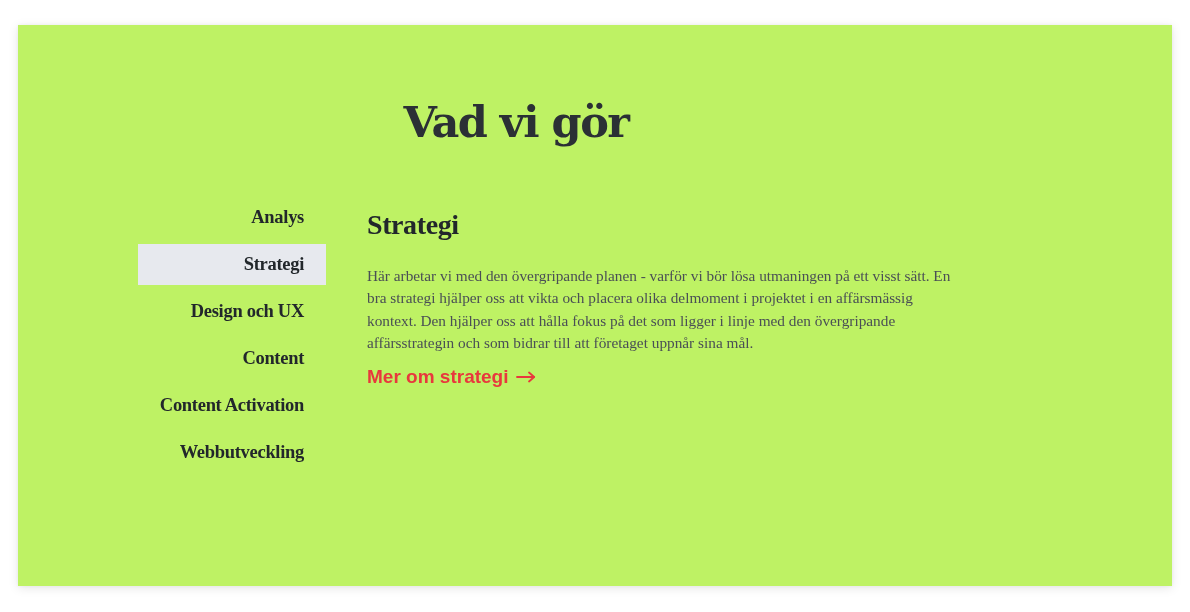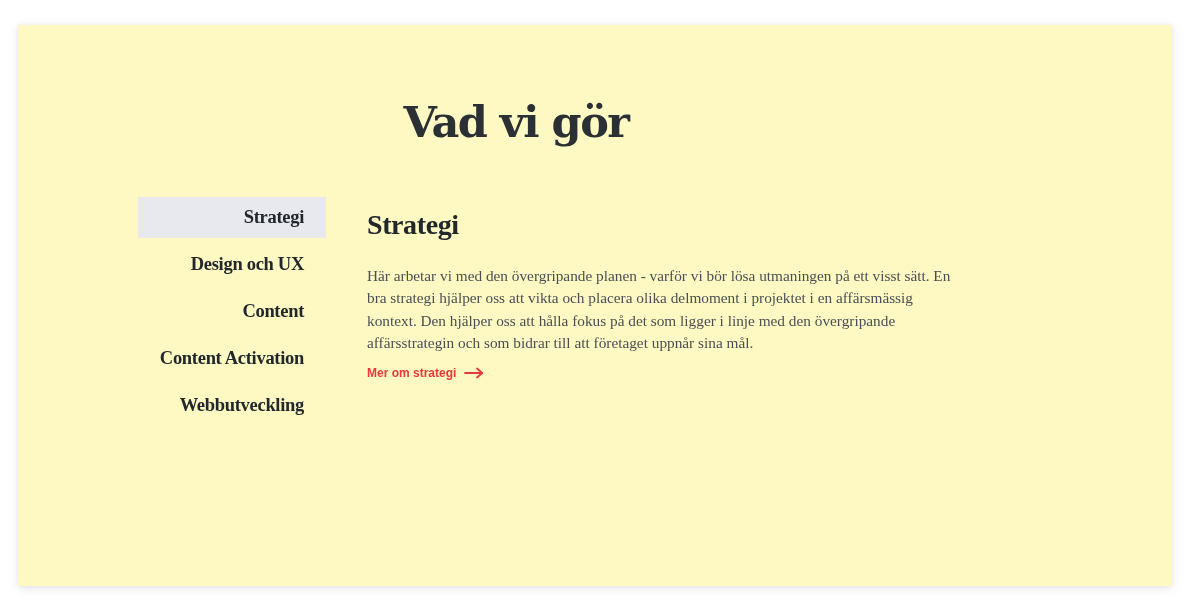--- a/index.html
+++ b/index.html
@@ -9,21 +9,21 @@
       height: 612px;
       background: #ffffff;
       overflow: hidden;
     }
     .card {
       position: absolute;
       left: 18px;
       top: 25px;
       width: 1154px;
       height: 561px;
-      background: #fef9c3;
+      background: #bef264;
       box-shadow: 0 2px 10px rgba(0,0,0,0.10), 0 0 3px rgba(0,0,0,0.05);
     }
     .page-title {
       position: absolute;
       left: 0;
       top: 72px;
       width: 996px;
       text-align: center;
       margin: 0;
       font-family: "DejaVu Serif", "Liberation Serif", serif;
@@ -80,39 +80,40 @@
       font-size: 15.3px;
       line-height: 22.3px;
       color: #4a4f55;
     }
     .more-link {
       display: inline-flex;
       align-items: center;
       margin-top: 12px;
       font-family: "Liberation Sans", "DejaVu Sans", sans-serif;
       font-weight: bold;
-      font-size: 12px;
+      font-size: 19px;
       color: #e8383d;
       text-decoration: none;
       cursor: pointer;
     }
     .arrow-icon {
       display: inline-block;
       margin-left: 8px;
       width: 20px;
       height: 12px;
     }
   </style>
 </head>
 <body>
 
 <div class="card">
   <h1 class="page-title">Vad vi gör</h1>
 
   <ul class="services-nav">
+    <li class="nav-item">Analys</li>
     <li class="nav-item active">Strategi</li>
     <li class="nav-item">Design och UX</li>
     <li class="nav-item">Content</li>
     <li class="nav-item">Content Activation</li>
     <li class="nav-item">Webbutveckling</li>
   </ul>
 
   <div class="content">
     <h2 class="content-title">Strategi</h2>
     <p class="content-body">Här arbetar vi med den övergripande planen - varför vi bör lösa utmaningen på ett visst sätt. En bra strategi hjälper oss att vikta och placera olika delmoment i projektet i en affärsmässig kontext. Den hjälper oss att hålla fokus på det som ligger i linje med den övergripande affärsstrategin och som bidrar till att företaget uppnår sina mål.</p>

